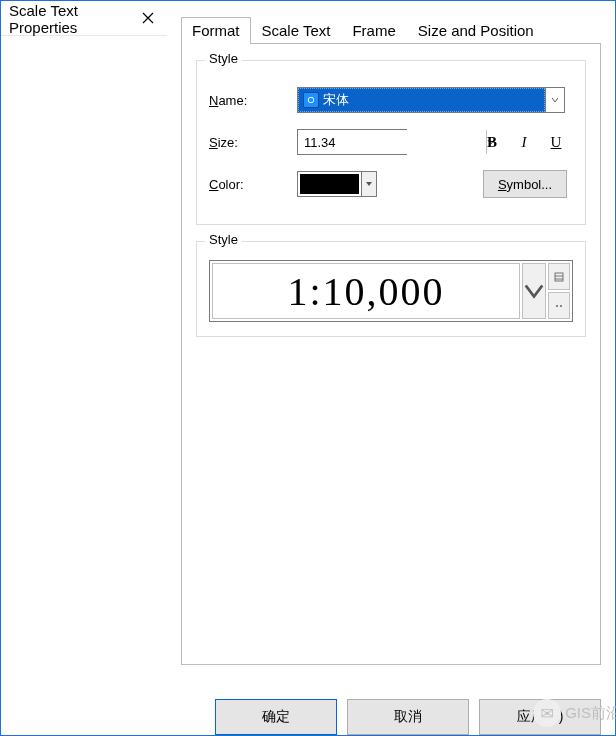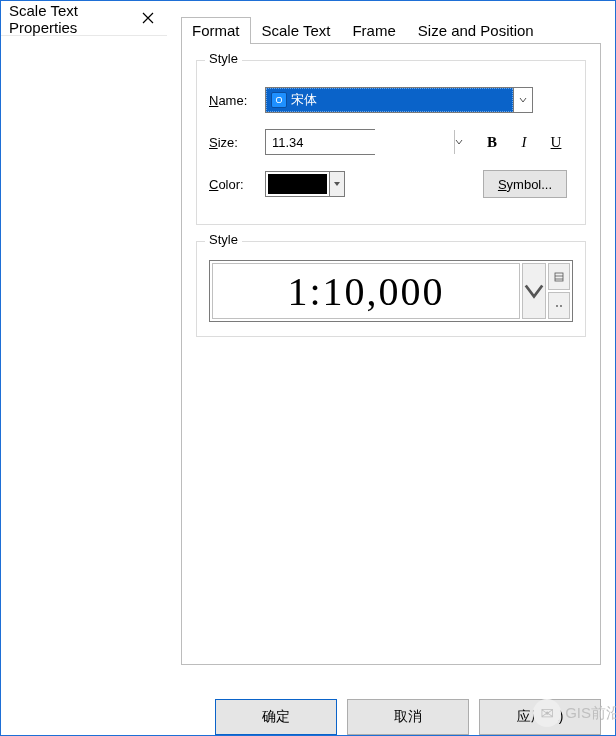--- a/index.html
+++ b/index.html
@@ -100,20 +100,21 @@
     font-size: 13px;
     color: #000;
   }
 
   
   .row {
     display: flex;
     align-items: center;
     margin: 8px 0 16px 0;
     height: 26px;
+    gap: 32px;
   }
   .label {
     width: 56px;
     font-size: 13px;
   }
   .label .ul { text-decoration: underline; }
 
   
   .name-combo {
     width: 266px;

